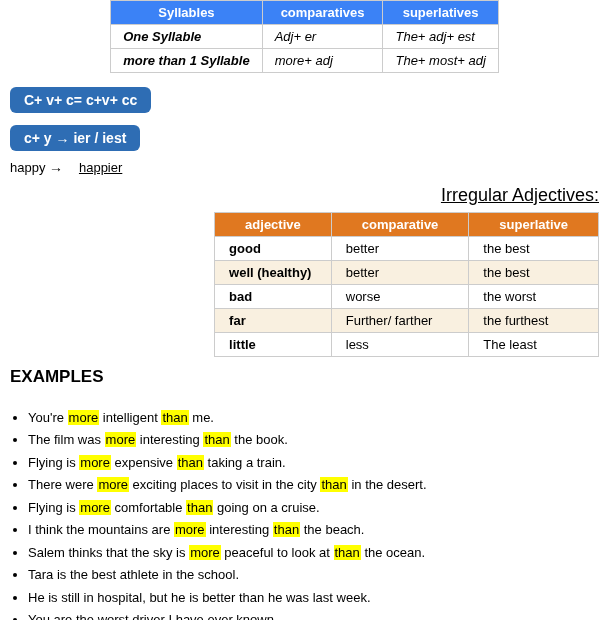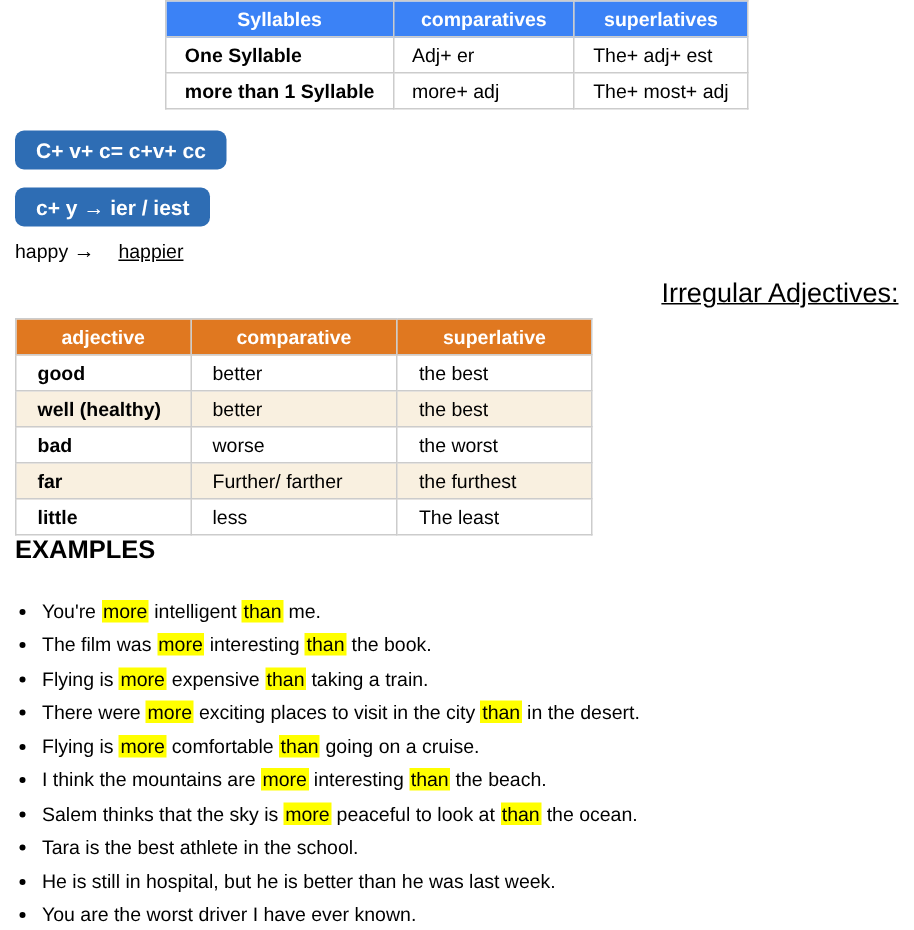--- a/index.html
+++ b/index.html
@@ -30,20 +30,21 @@
       background: #3b82f6;
       color: #fff;
       padding: 4px 18px;
       border: 1px solid #ccc;
       text-align: center;
       font-weight: bold;
     }
     .top-table td {
       border: 1px solid #ccc;
       padding: 4px 12px;
+      font-style: italic;
     }
     .top-table td:first-child {
       font-weight: bold;
     }
 
     
     .blue-box {
       display: inline-block;
       background: #2e6db4;
       color: #fff;
@@ -90,21 +91,22 @@
       text-align: right;
       font-size: 18px;
       font-weight: normal;
       text-decoration: underline;
       margin-bottom: 6px;
     }
 
     
     .irreg-table-wrapper {
       display: flex;
-      justify-content: flex-start;
+      justify-content: flex-end;
+      margin-bottom: 10px;
     }
     .irreg-table {
       border-collapse: collapse;
       font-size: 13px;
     }
     .irreg-table th {
       background: #e07820;
       color: #fff;
       padding: 4px 30px;
       border: 1px solid #ccc;

